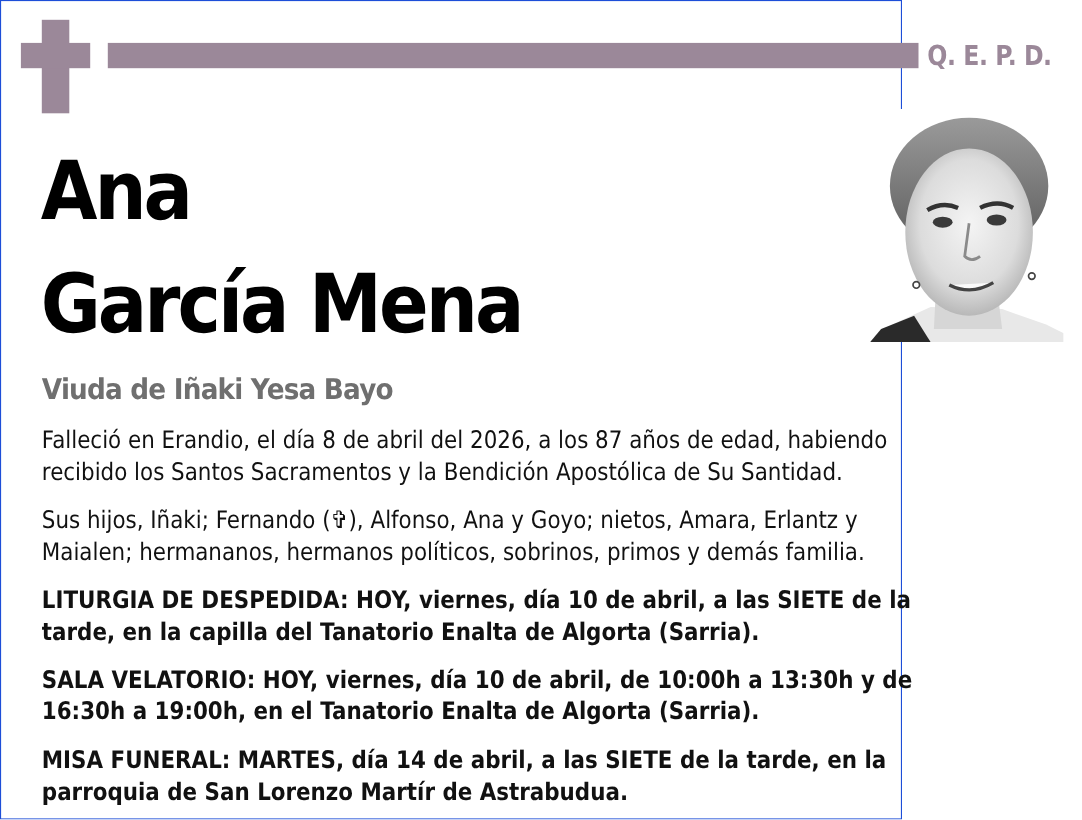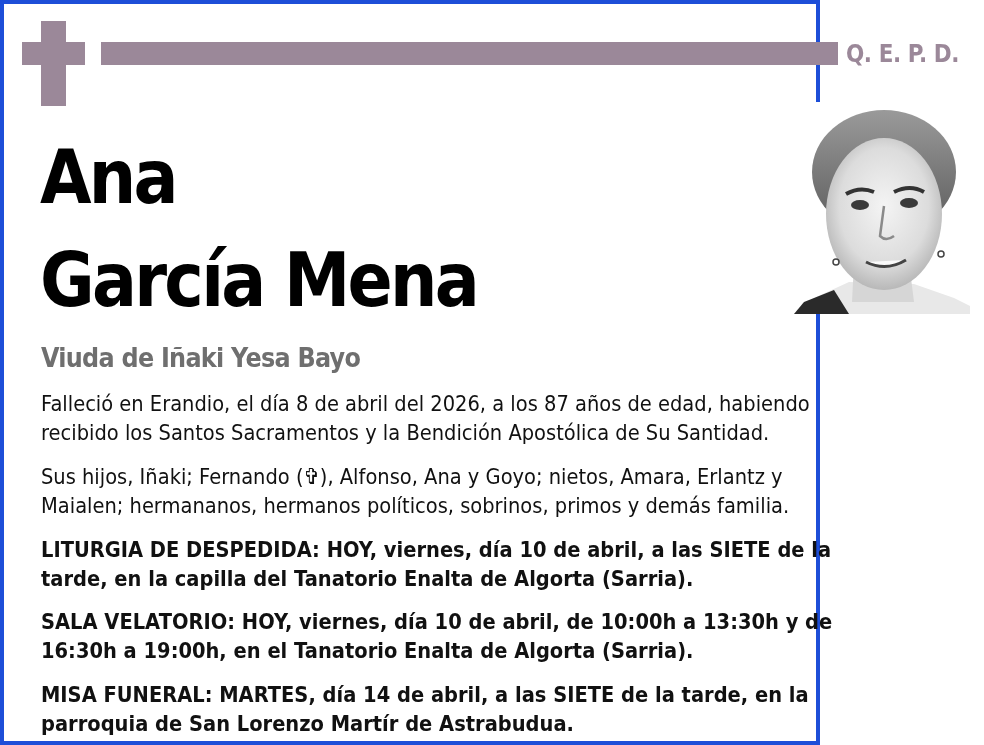--- a/index.html
+++ b/index.html
@@ -1,21 +1,21 @@
 <!DOCTYPE html>
 <html><head>
   <meta charset="utf-8">
   <style>
     html, body { margin: 0; padding: 0; background: #ffffff; }
     body { width: 984px; height: 745px; overflow: hidden; }
     .frame {
       position: relative;
       width: 820px; height: 745px;
       box-sizing: border-box;
-      border: 4px solid #1d4ed8;
+      border: 1px solid #1d4ed8;
       background: #ffffff;
       font-family: "DejaVu Sans", "Liberation Sans", sans-serif;
       color: #111111;
       text-decoration: underline;
     }
     .cross-v {
       position: absolute; left: 37px; top: 17px;
       width: 25px; height: 85px; background: #9b8899;
     }
     .cross-h {

